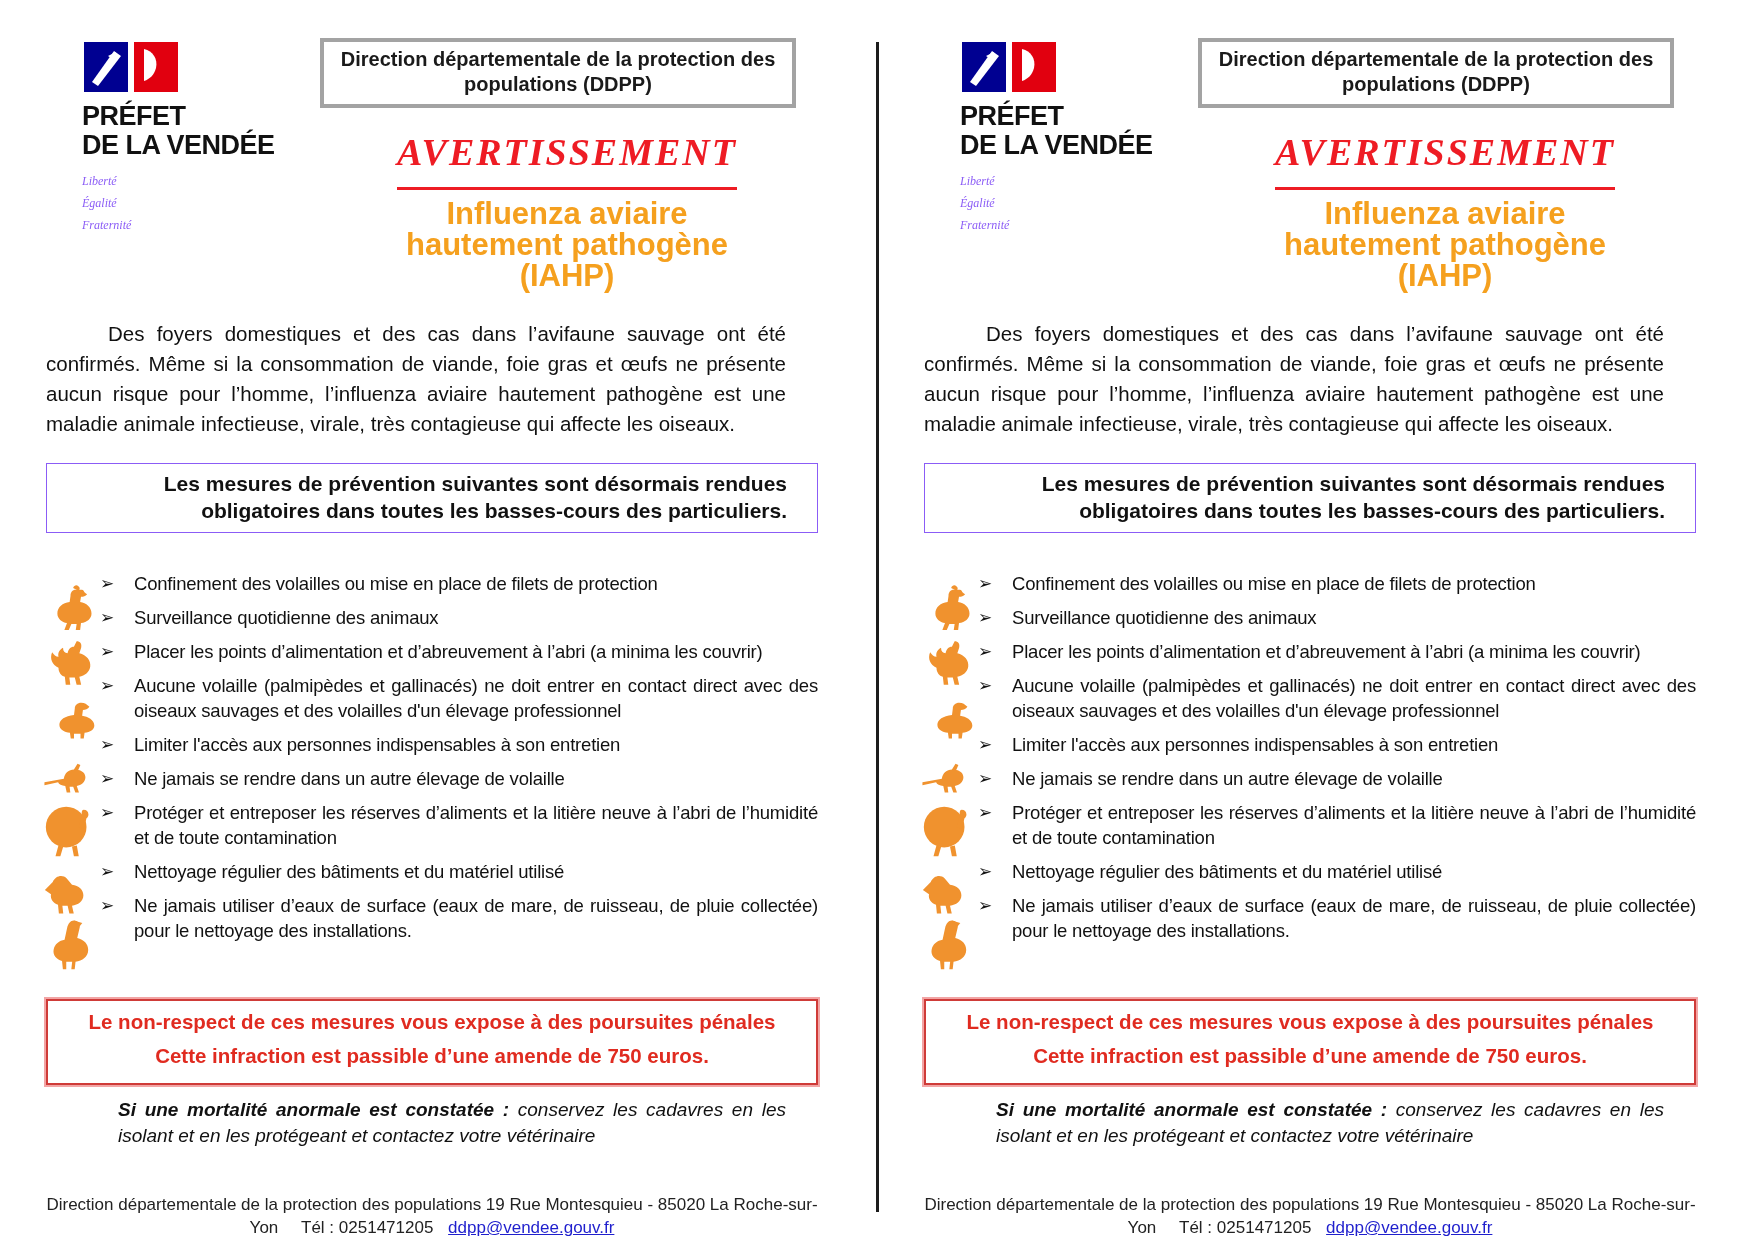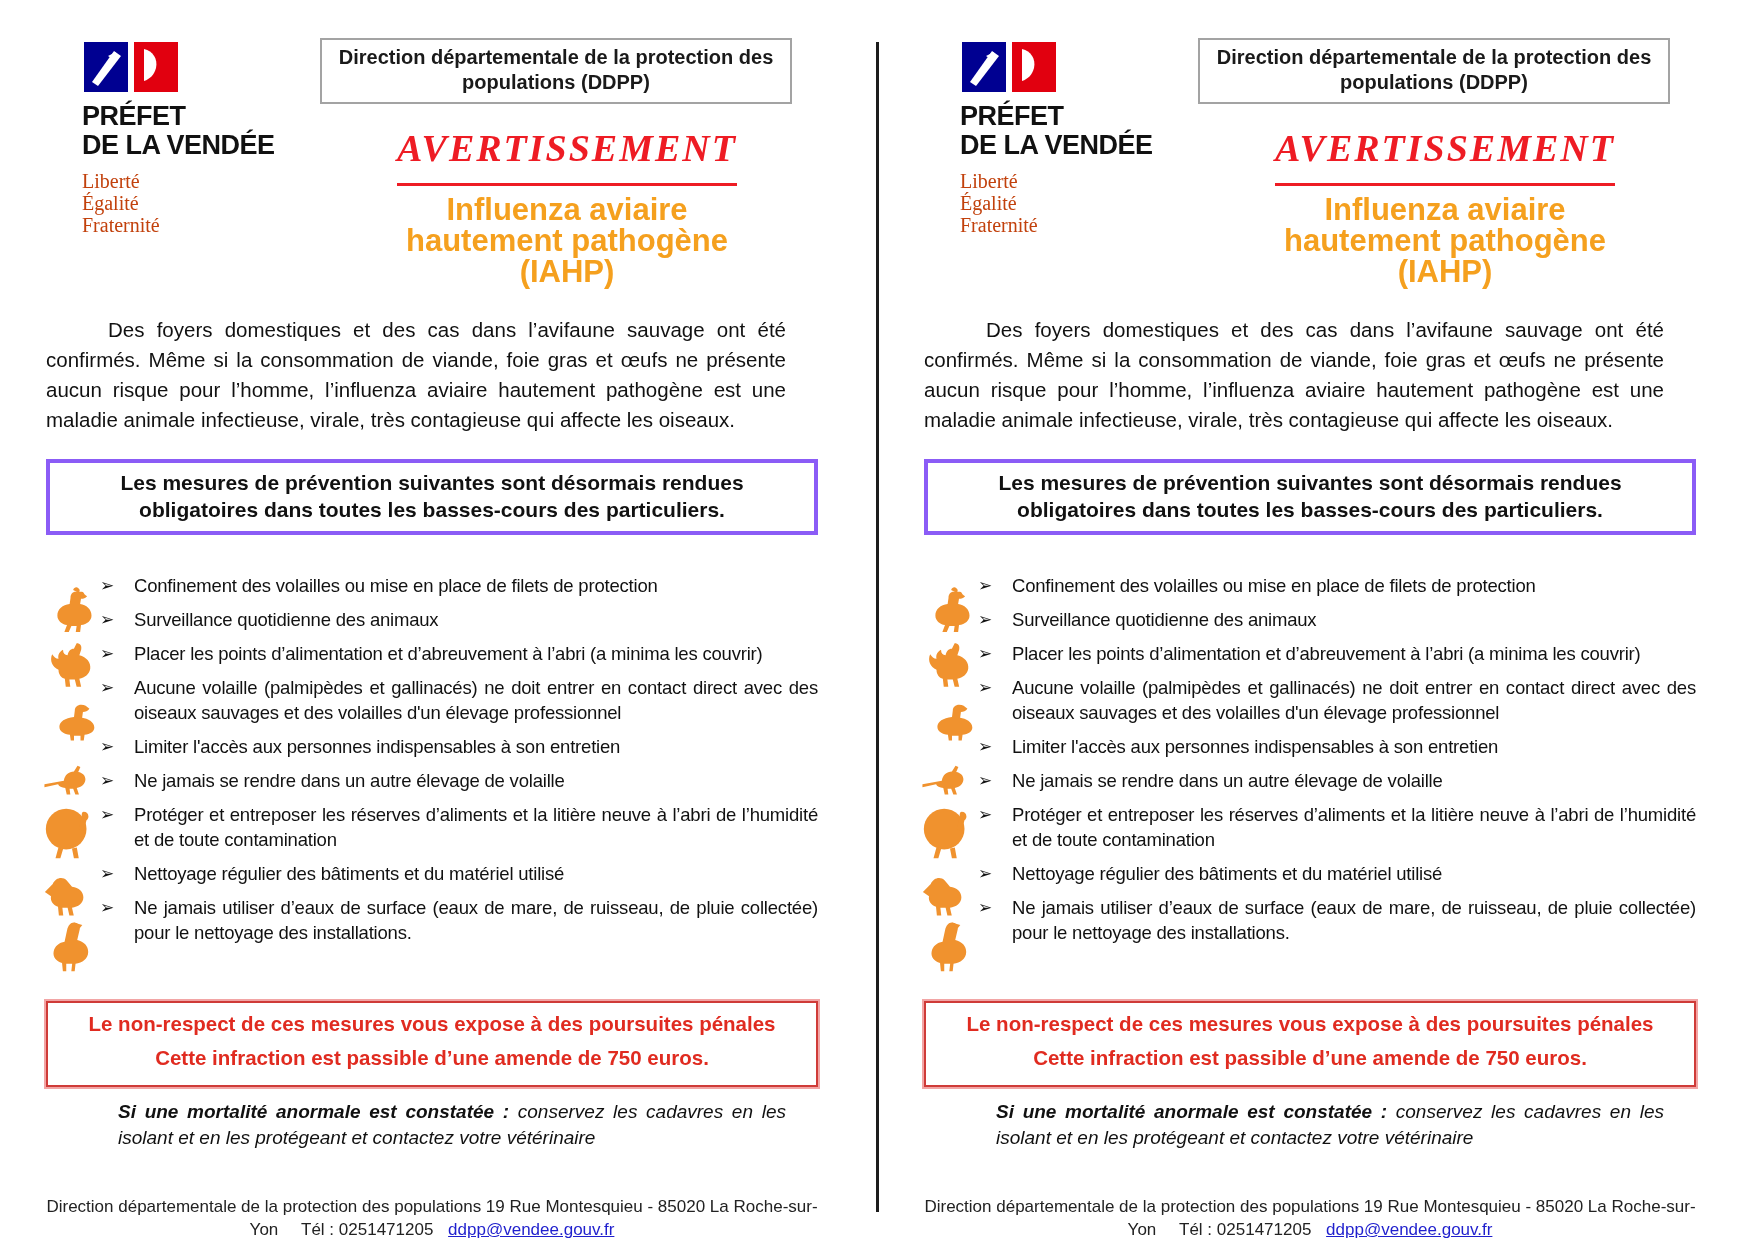--- a/index.html
+++ b/index.html
@@ -8,35 +8,35 @@
   .page-divider{position:absolute;left:876px;top:42px;width:3px;height:1170px;background:#1c1c1c;}
 
   .panel{position:absolute;top:0;width:877px;height:1240px;}
   .panel-inner{position:relative;margin:38px 0 0 46px;width:772px;}
 
   
   .panel-header{display:flex;align-items:flex-start;}
   .logo-block{width:234px;flex:0 0 auto;margin-left:36px;}
   .logo-flag{display:block;margin:4px 0 6px 2px;}
   .prefet-name{font-family:"Liberation Sans",sans-serif;font-weight:bold;font-size:27px;line-height:29px;letter-spacing:-0.5px;color:#111;}
-  .motto{font-family:"Liberation Serif",serif;font-size:20px;line-height:22px;margin-top:10px;color:#c2410c;}
+  .motto{font-family:"Liberation Serif",serif;font-style:italic;font-size:12px;line-height:22px;margin-top:10px;color:#8b5cf6;}
   .header-right{flex:1;display:flex;flex-direction:column;align-items:center;}
-  .ddpp-box{border:2px solid #a3a3a3;width:452px;padding:5px 8px 7px;text-align:center;
+  .ddpp-box{border:4px solid #a3a3a3;width:452px;padding:5px 8px 7px;text-align:center;
             font-weight:bold;font-size:20px;line-height:25px;align-self:flex-start;margin-left:4px;}
   .warning-title{margin-top:22px;font-family:"Liberation Serif",serif;font-style:italic;font-weight:bold;
                  font-size:38px;letter-spacing:2px;color:#ee1c24;border-bottom:3px solid #ee1c24;
                  padding-bottom:13px;display:inline-block;}
   .warning-subtitle{margin-top:8px;font-weight:bold;font-size:31px;line-height:31px;color:#f5a01e;
                     text-align:center;max-width:380px;}
 
   
   .intro{margin-top:28px;font-size:20.5px;line-height:30px;text-align:justify;text-indent:62px;width:740px;color:#111;}
 
   
-  .measures-box{margin-top:24px;border:4px solid #8b5cf6;padding:6px 30px 8px;text-align:center;
+  .measures-box{margin-top:24px;border:1px solid #8b5cf6;padding:6px 30px 8px;text-align:right;
                 font-weight:bold;font-size:21px;line-height:27px;color:#111;}
 
   
   .measures-row{position:relative;margin-top:38px;min-height:412px;}
   .bird-icons{position:absolute;left:-8px;top:0;width:80px;height:100%;}
   .bird{position:absolute;}
   .bird svg{display:block;}
   .measure-list{list-style:none;margin:0 0 0 54px;padding:0;}
   .measure-item{position:relative;padding-left:34px;font-size:18.5px;line-height:25px;
                 letter-spacing:-0.2px;text-align:justify;margin-bottom:9px;color:#111;}

